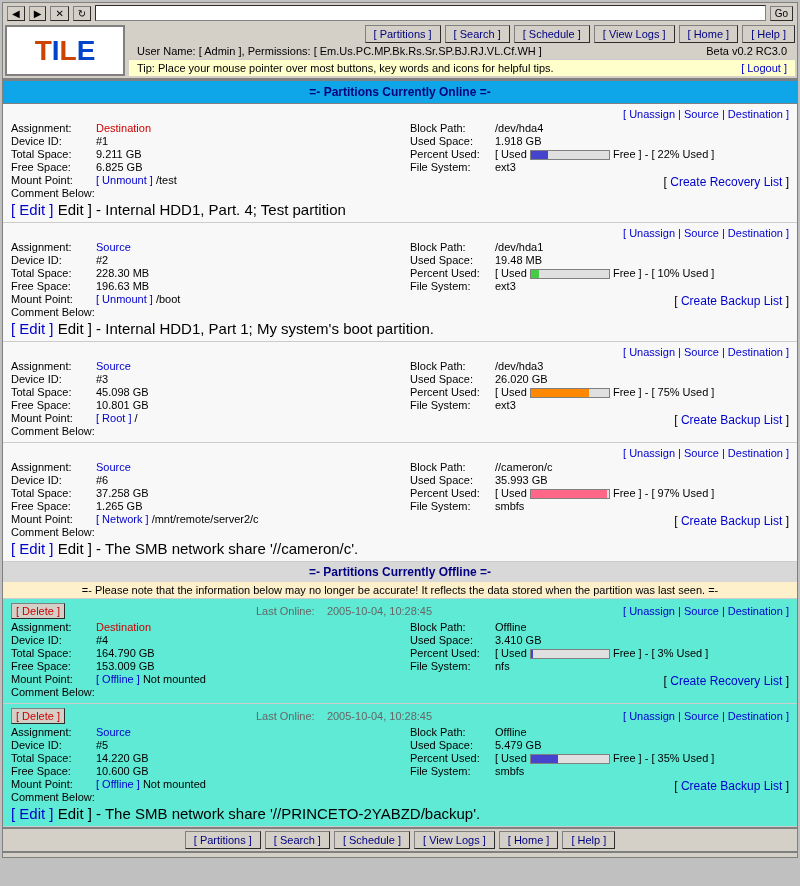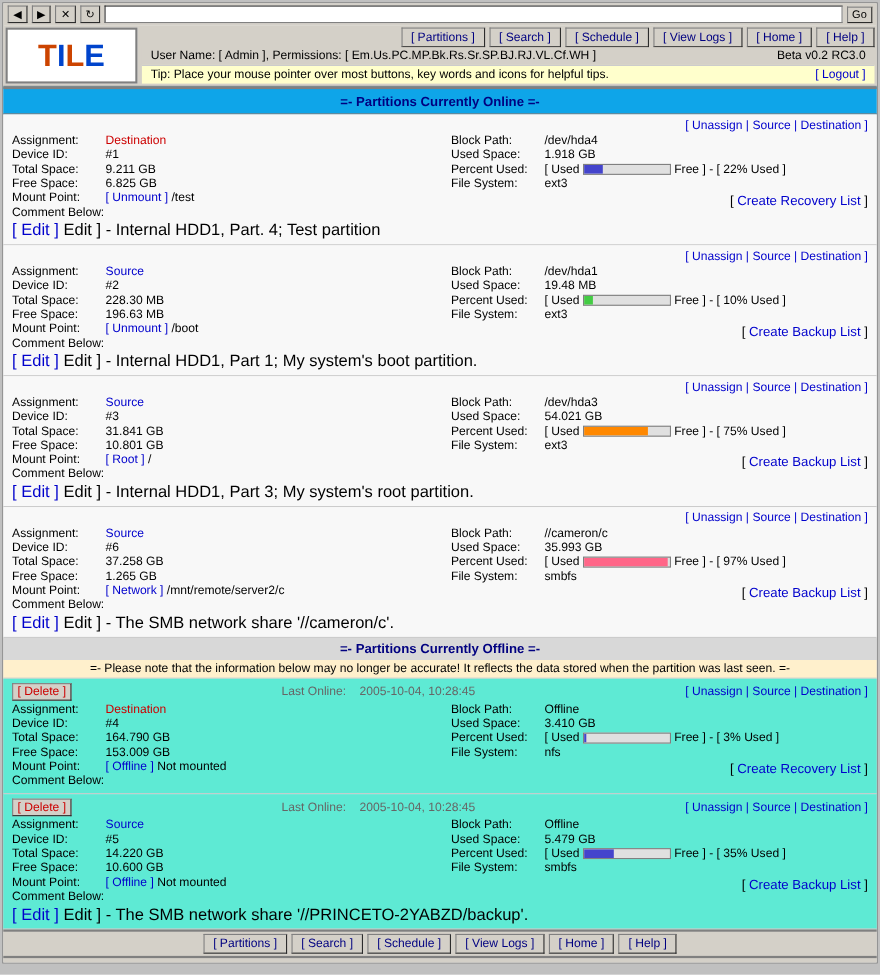--- a/index.html
+++ b/index.html
@@ -230,21 +230,21 @@
           <div class="field-row">
             <span class="field-label">Assignment:</span>
             <span class="field-value source">Source</span>
           </div>
           <div class="field-row">
             <span class="field-label">Device ID:</span>
             <span class="field-value">#3</span>
           </div>
           <div class="field-row">
             <span class="field-label">Total Space:</span>
-            <span class="field-value">31.841 GB</span>
+            <span class="field-value">45.098 GB</span>
           </div>
           <div class="field-row">
             <span class="field-label">Free Space:</span>
             <span class="field-value">10.801 GB</span>
           </div>
           <div class="field-row">
             <span class="field-label">Mount Point:</span>
             <span class="field-value">
               <a style="color:#0000cc; cursor:pointer;">[ Root ]</a> /
             </span>
@@ -253,39 +253,36 @@
             <span class="field-label">Comment Below:</span>
           </div>
         </div>
         <div class="partition-right">
           <div class="field-row">
             <span class="field-label">Block Path:</span>
             <span class="field-value">/dev/hda3</span>
           </div>
           <div class="field-row">
             <span class="field-label">Used Space:</span>
-            <span class="field-value">54.021 GB</span>
+            <span class="field-value">26.020 GB</span>
           </div>
           <div class="field-row">
             <span class="field-label">Percent Used:</span>
             <span class="field-value">
               [ Used <span class="progress-bar"><span class="progress-fill fill-orange" style="width:75%"></span></span> Free ] - [ 75% Used ]
             </span>
           </div>
           <div class="field-row">
             <span class="field-label">File System:</span>
             <span class="field-value">ext3</span>
           </div>
           <div style="text-align:right; margin-top:2px;">
             [ <a style="color:#0000cc; cursor:pointer;">Create Backup List</a> ]
           </div>
         </div>
-      </div>
-      <div class="comment-row">
-        <a style="color:#0000cc; cursor:pointer;">[ Edit ]</a> Edit ] - Internal HDD1, Part 3; My system's root partition.
       </div>
     </div>
 
     <div class="partition-block ">
 
       <div class="partition-actions" style="text-align:right; margin-bottom:2px;">
         [ <a>Unassign</a> | <a>Source</a> | <a>Destination</a> ]
       </div>
       <div style="display:flex;">
         <div class="partition-left">

